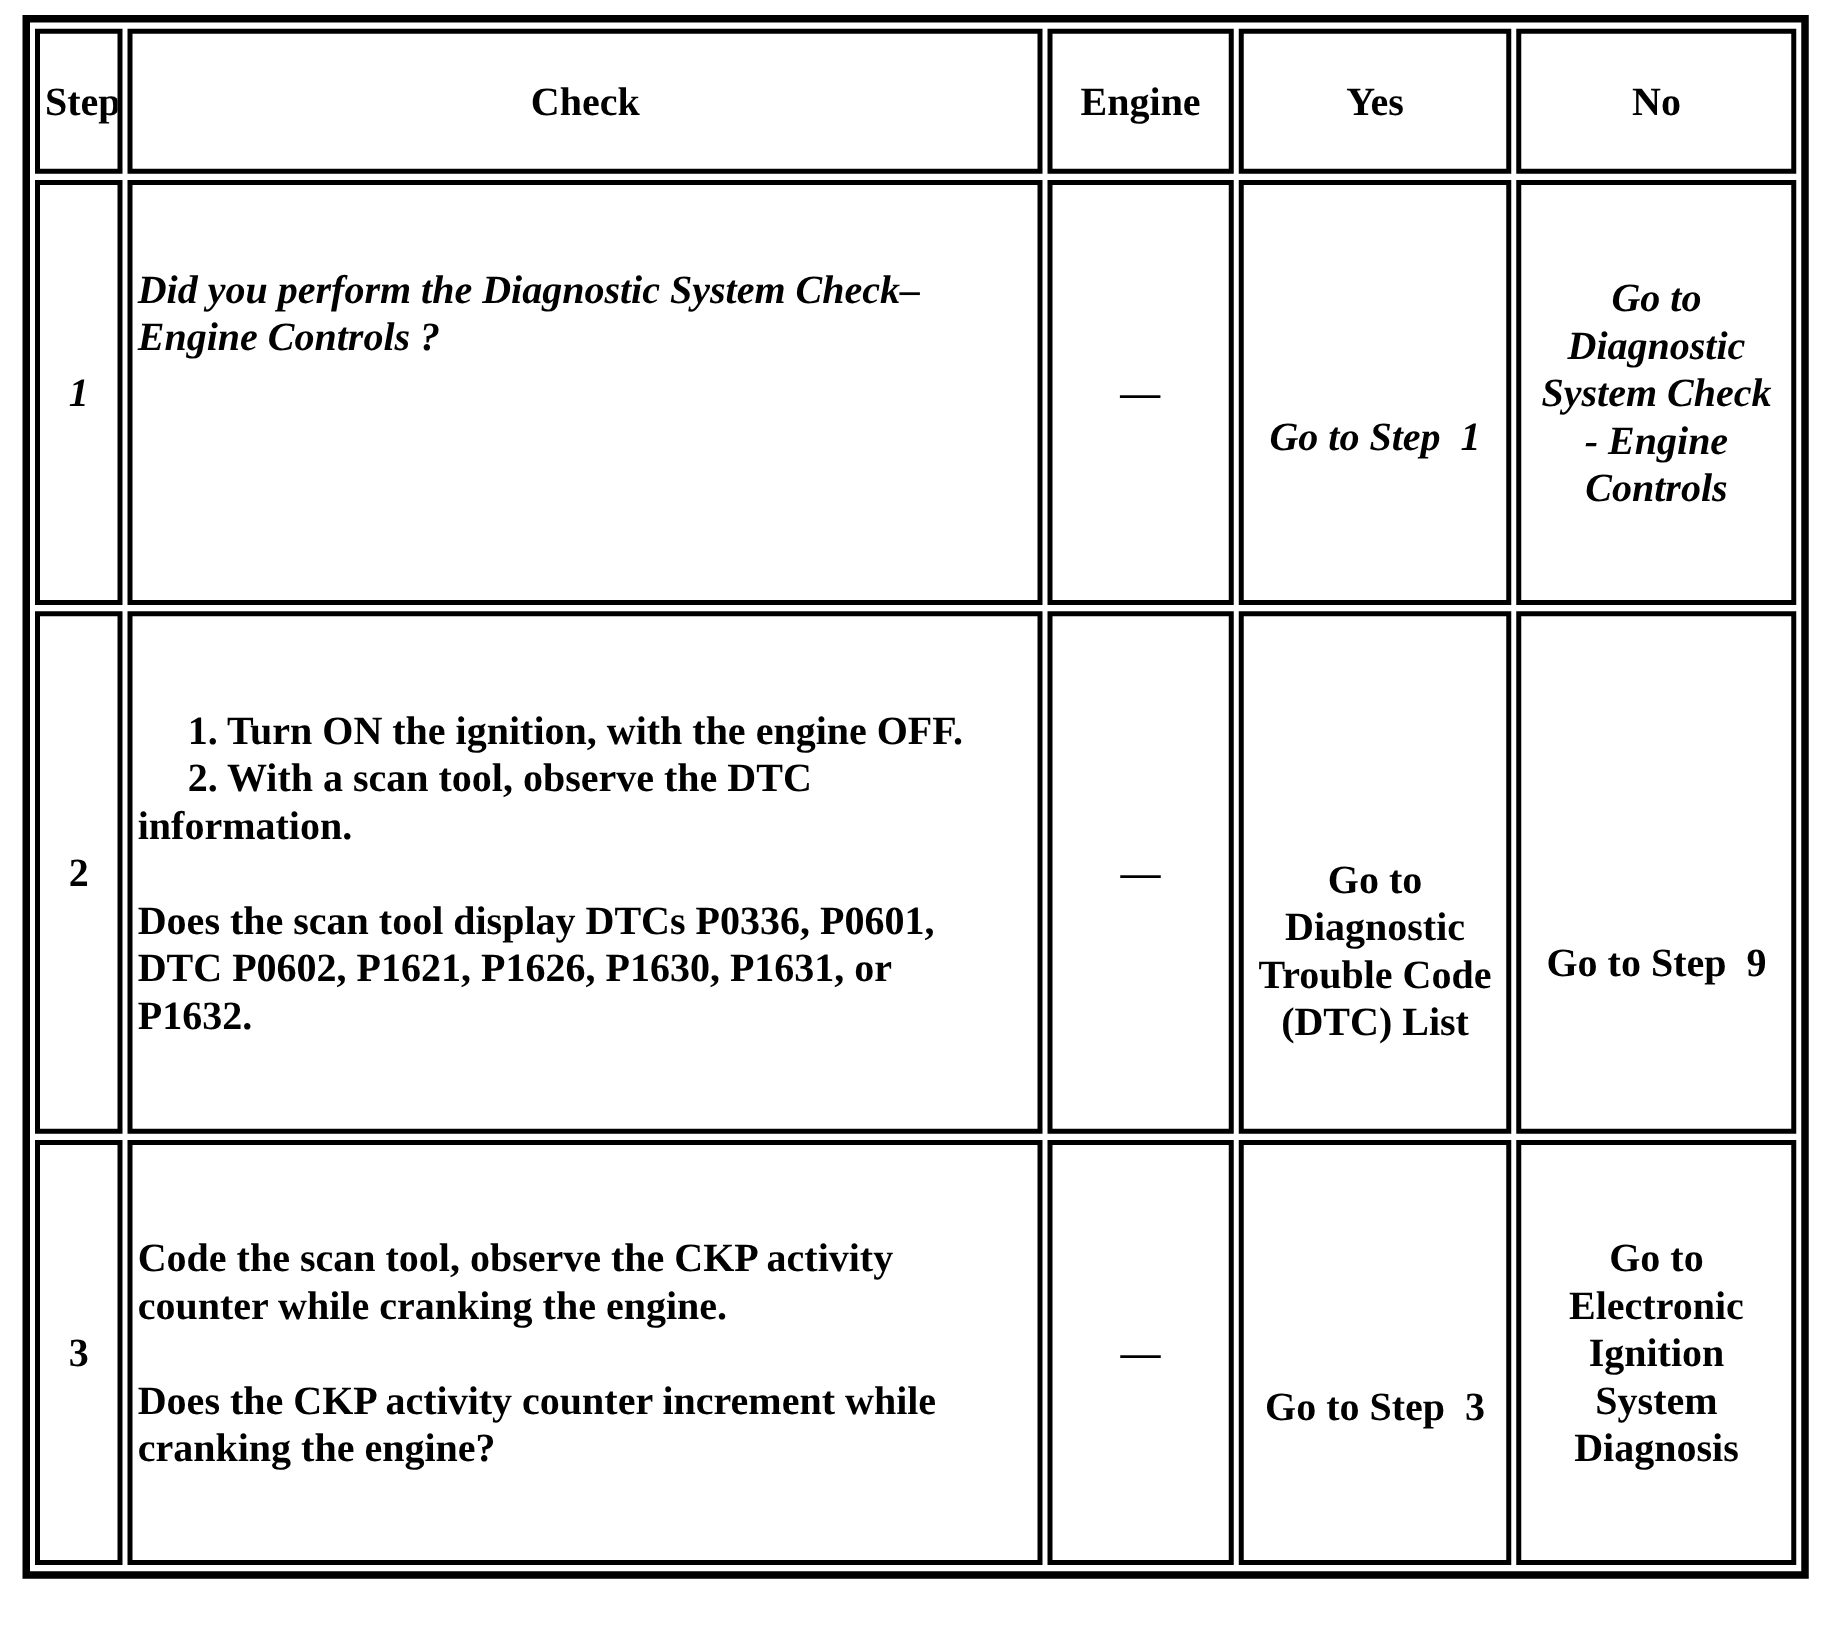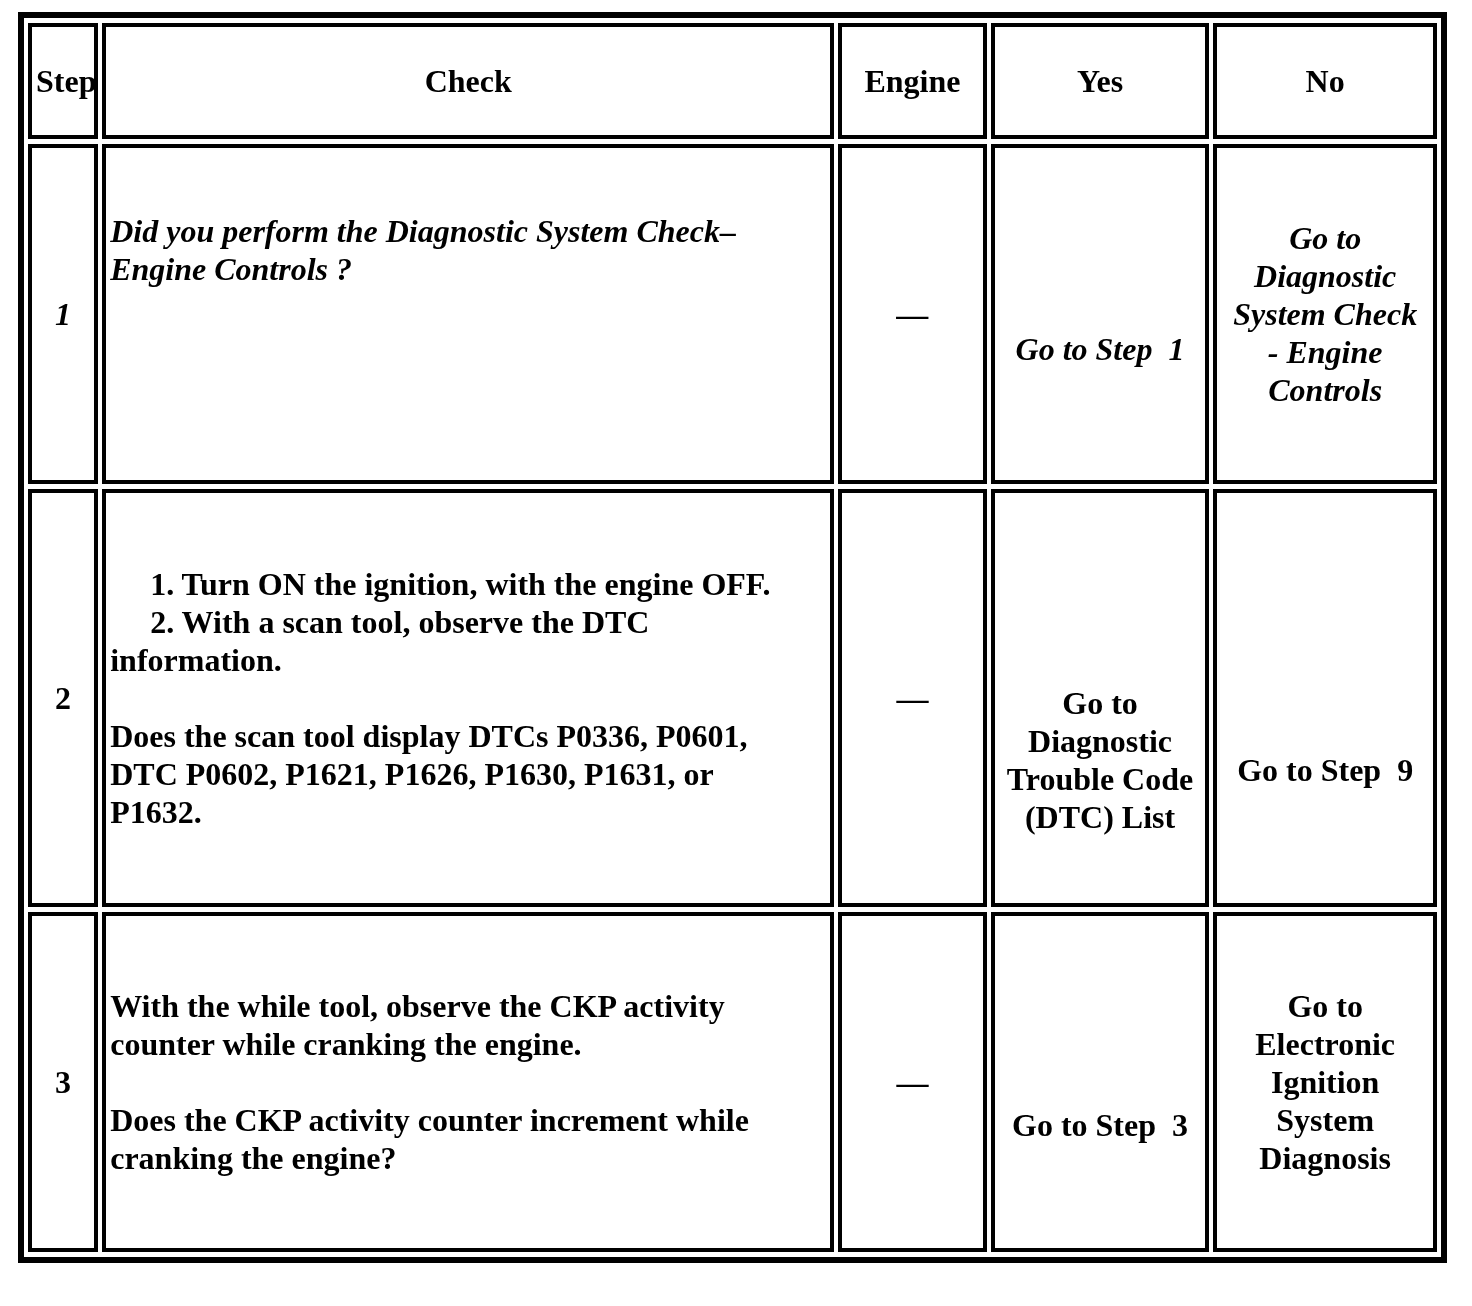--- a/index.html
+++ b/index.html
@@ -133,21 +133,21 @@
         </td>
       <td>
           <div class="cell-text ctr shift-d72">Go to Step  9</div>
         </td>
     </tr>
     <tr class="r3">
       <td>
           <div class="cell-text ctr">3</div>
         </td>
       <td>
-          <div class="cell-text left">With the while tool, observe the CKP activity
+          <div class="cell-text left">Code the scan tool, observe the CKP activity
 counter while cranking the engine.
 
 Does the CKP activity counter increment while
 cranking the engine?</div>
         </td>
       <td>
           <div class="cell-text ctr">—</div>
         </td>
       <td>
           <div class="cell-text ctr shift-d43">Go to Step  3</div>

